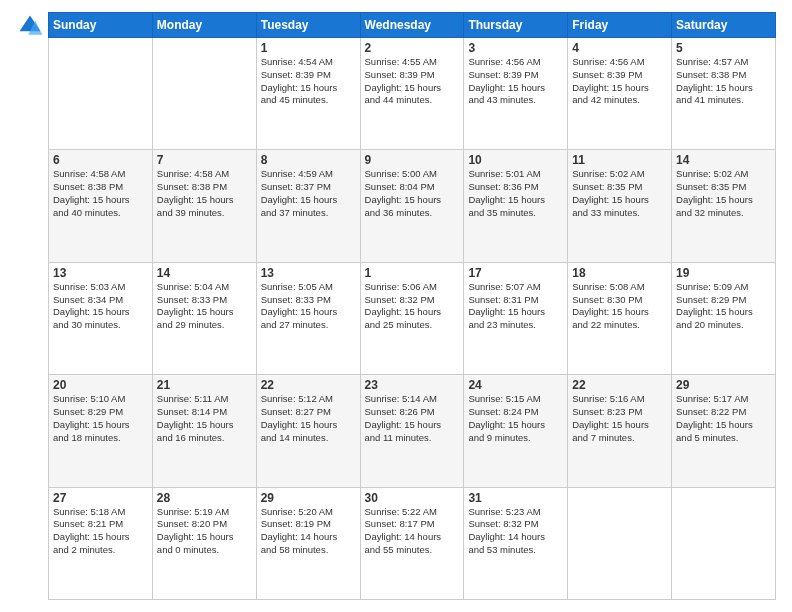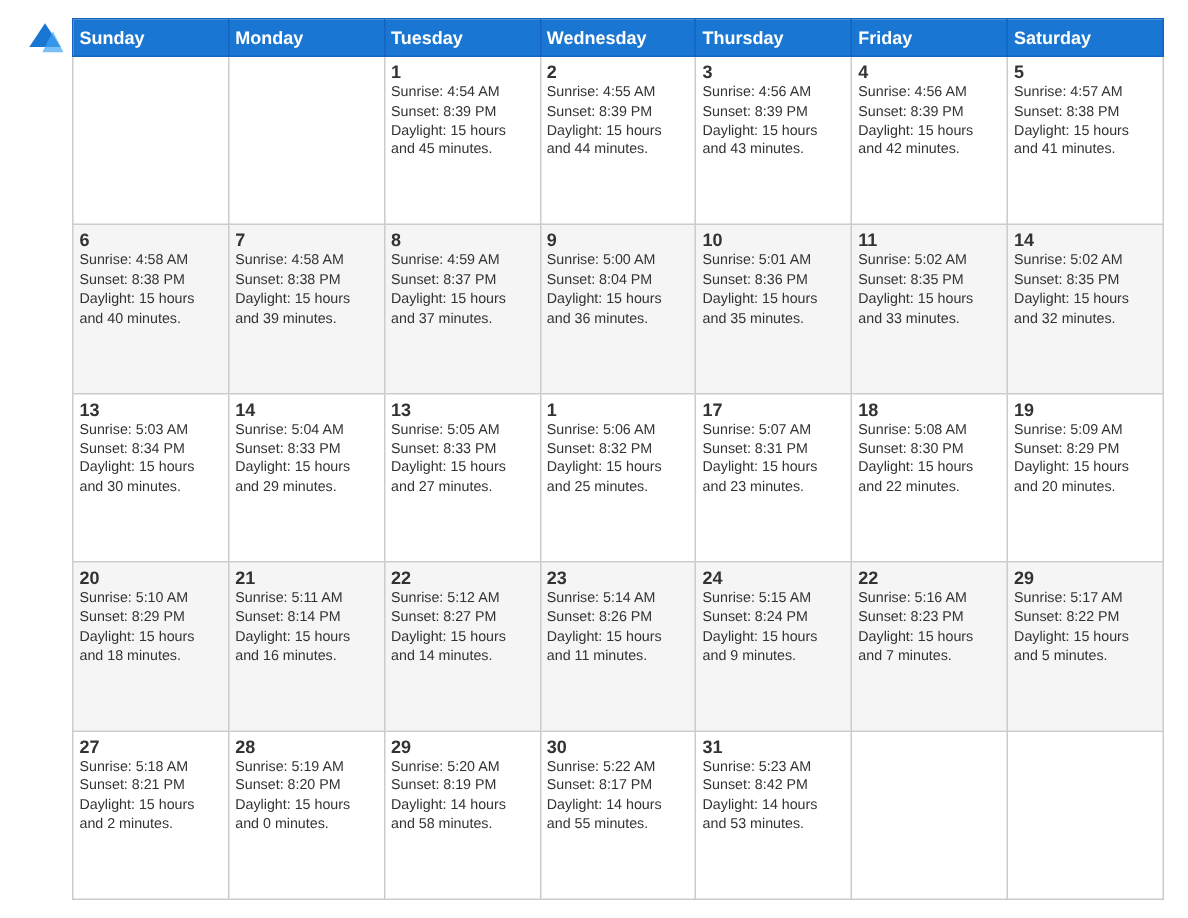--- a/index.html
+++ b/index.html
@@ -346,21 +346,21 @@
           <td>
             <span class="day-num">30</span>
             <div class="day-info">Sunrise: 5:22 AM
 Sunset: 8:17 PM
 Daylight: 14 hours
 and 55 minutes.</div>
           </td>
           <td>
             <span class="day-num">31</span>
             <div class="day-info">Sunrise: 5:23 AM
-Sunset: 8:42 PM
+Sunset: 8:32 PM
 Daylight: 14 hours
 and 53 minutes.</div>
           </td>
           <td class="empty-cell"></td>
           <td class="empty-cell"></td>
         </tr>
       </tbody>
   </table>
 </div>
 

